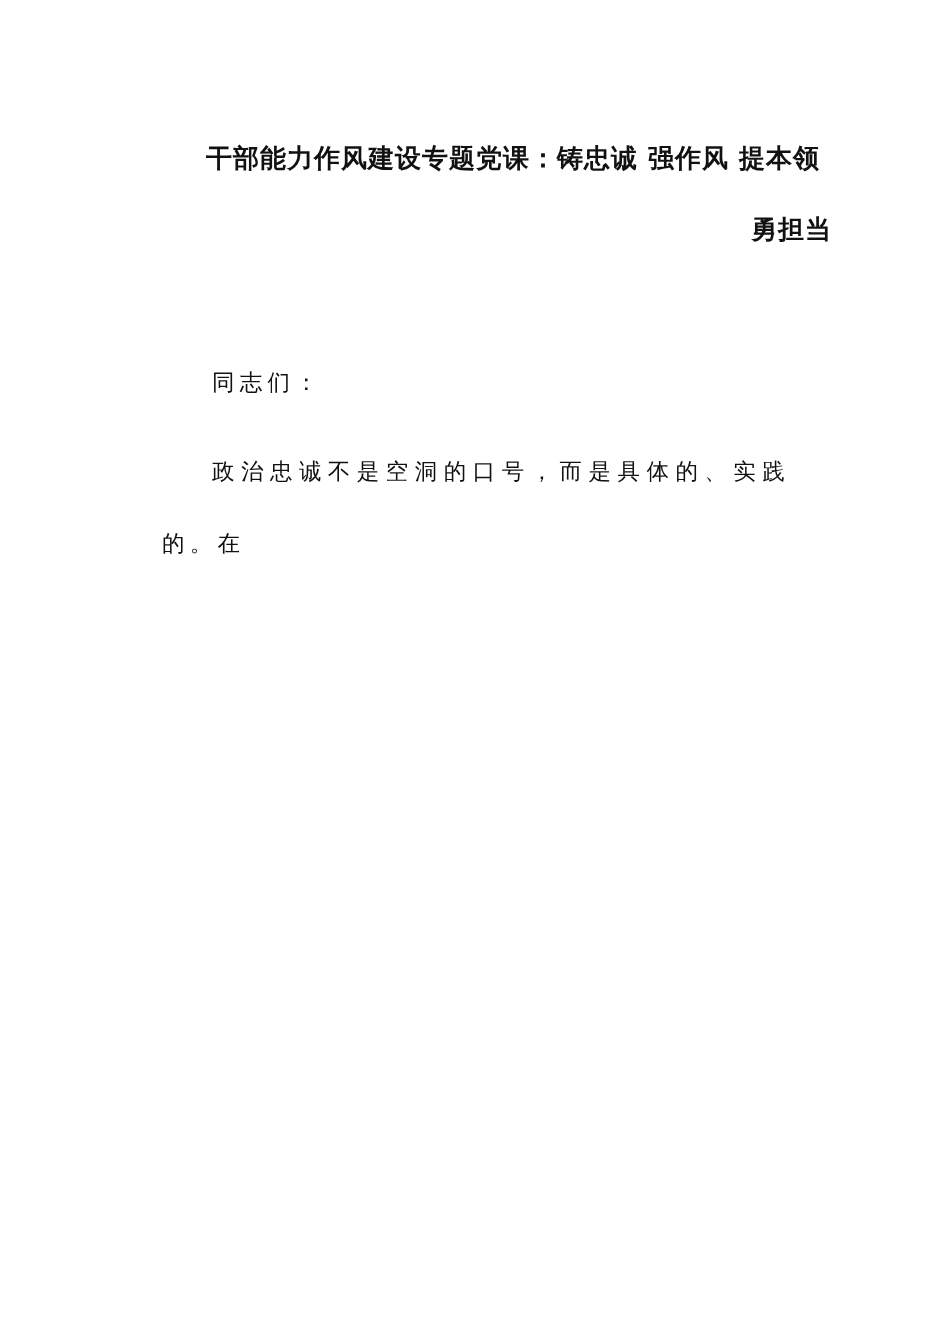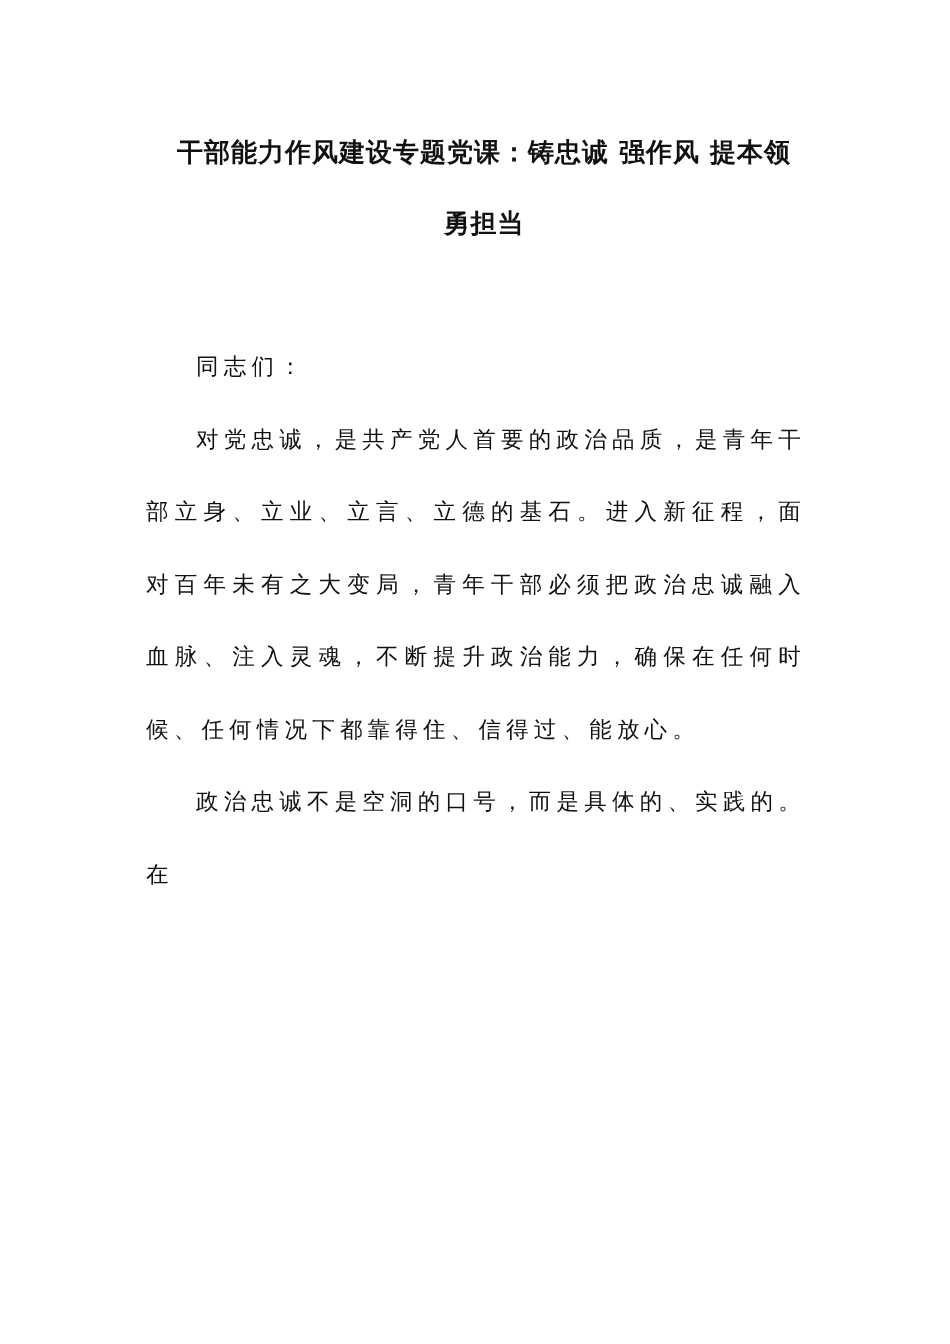--- a/index.html
+++ b/index.html
@@ -17,69 +17,68 @@
     }
     .page {
       position: absolute;
       left: 146px;
       top: 0;
       width: 660px;
     }
     .title {
       font-weight: bold;
       font-size: 26px;
-      text-align: center;
+      text-align: right;
       letter-spacing: 1px;
-      margin: 8px;
+      margin: 14px;
       padding: 0;
     }
     .title-line1 {
       position: absolute;
       left: 0;
       width: 660px;
       top: 124px;
       line-height: 40px;
       white-space: nowrap;
     }
     .title-line2 {
       position: absolute;
-      left: 0;
+      left: 12px;
       width: 660px;
       top: 195px;
       line-height: 40px;
     }
     .body-text {
       position: absolute;
       left: 0;
       top: 330px;
       width: 660px;
       font-size: 22.5px;
       line-height: 72.5px;
       letter-spacing: 5.2px;
       text-align: justify;
       text-justify: inter-character;
     }
     .body-text p {
-      margin: 0;
+      margin: 16px;
       padding: 0;
       text-indent: 50px;
     }
     .body-text p.heading {
       letter-spacing: 3.5px;
     }
     .body-text p.subheading {
       text-indent: 44px;
       letter-spacing: 3.5px;
     }
   </style>
 </head>
 <body>
 
 <div class="page">
   <h1 class="title title-line1">干部能力作风建设专题党课：铸忠诚 强作风 提本领</h1>
   <h1 class="title title-line2">勇担当</h1>
 
   <div class="body-text">
     <p>同志们：</p>
-    <p>对党忠诚，是共产党人首要的政治品质，是青年干部立身、立业、立言、立德的基石。进入新征程，面对百年未有之大变局，青年干部必须把政治忠诚融入血脉、注入灵魂，不断提升政治能力，确保在任何时候、任何情况下都靠得住、信得过、能放心。</p>
     <p>政治忠诚不是空洞的口号，而是具体的、实践的。在</p>
   </div>
 </div>
 
 </body></html>

